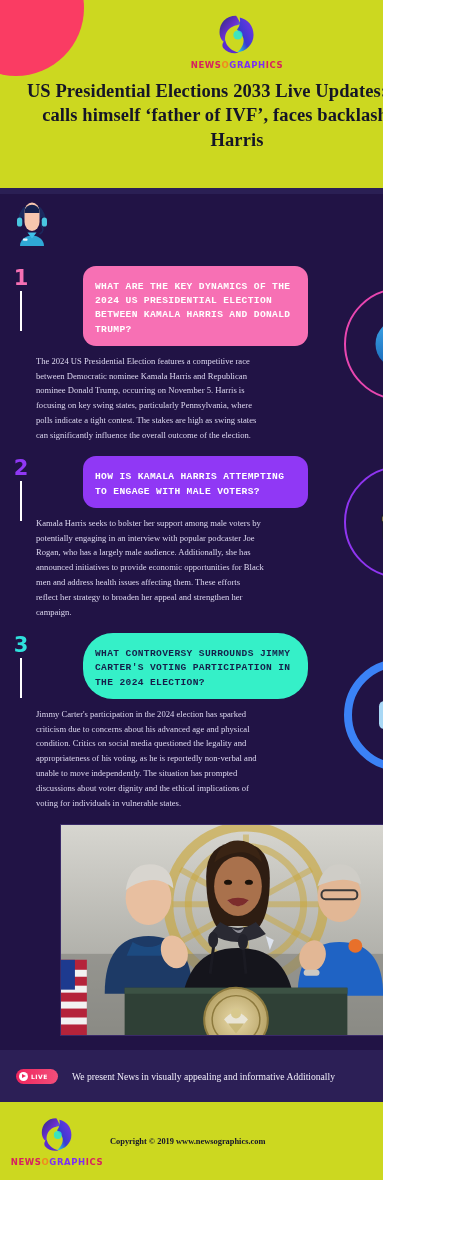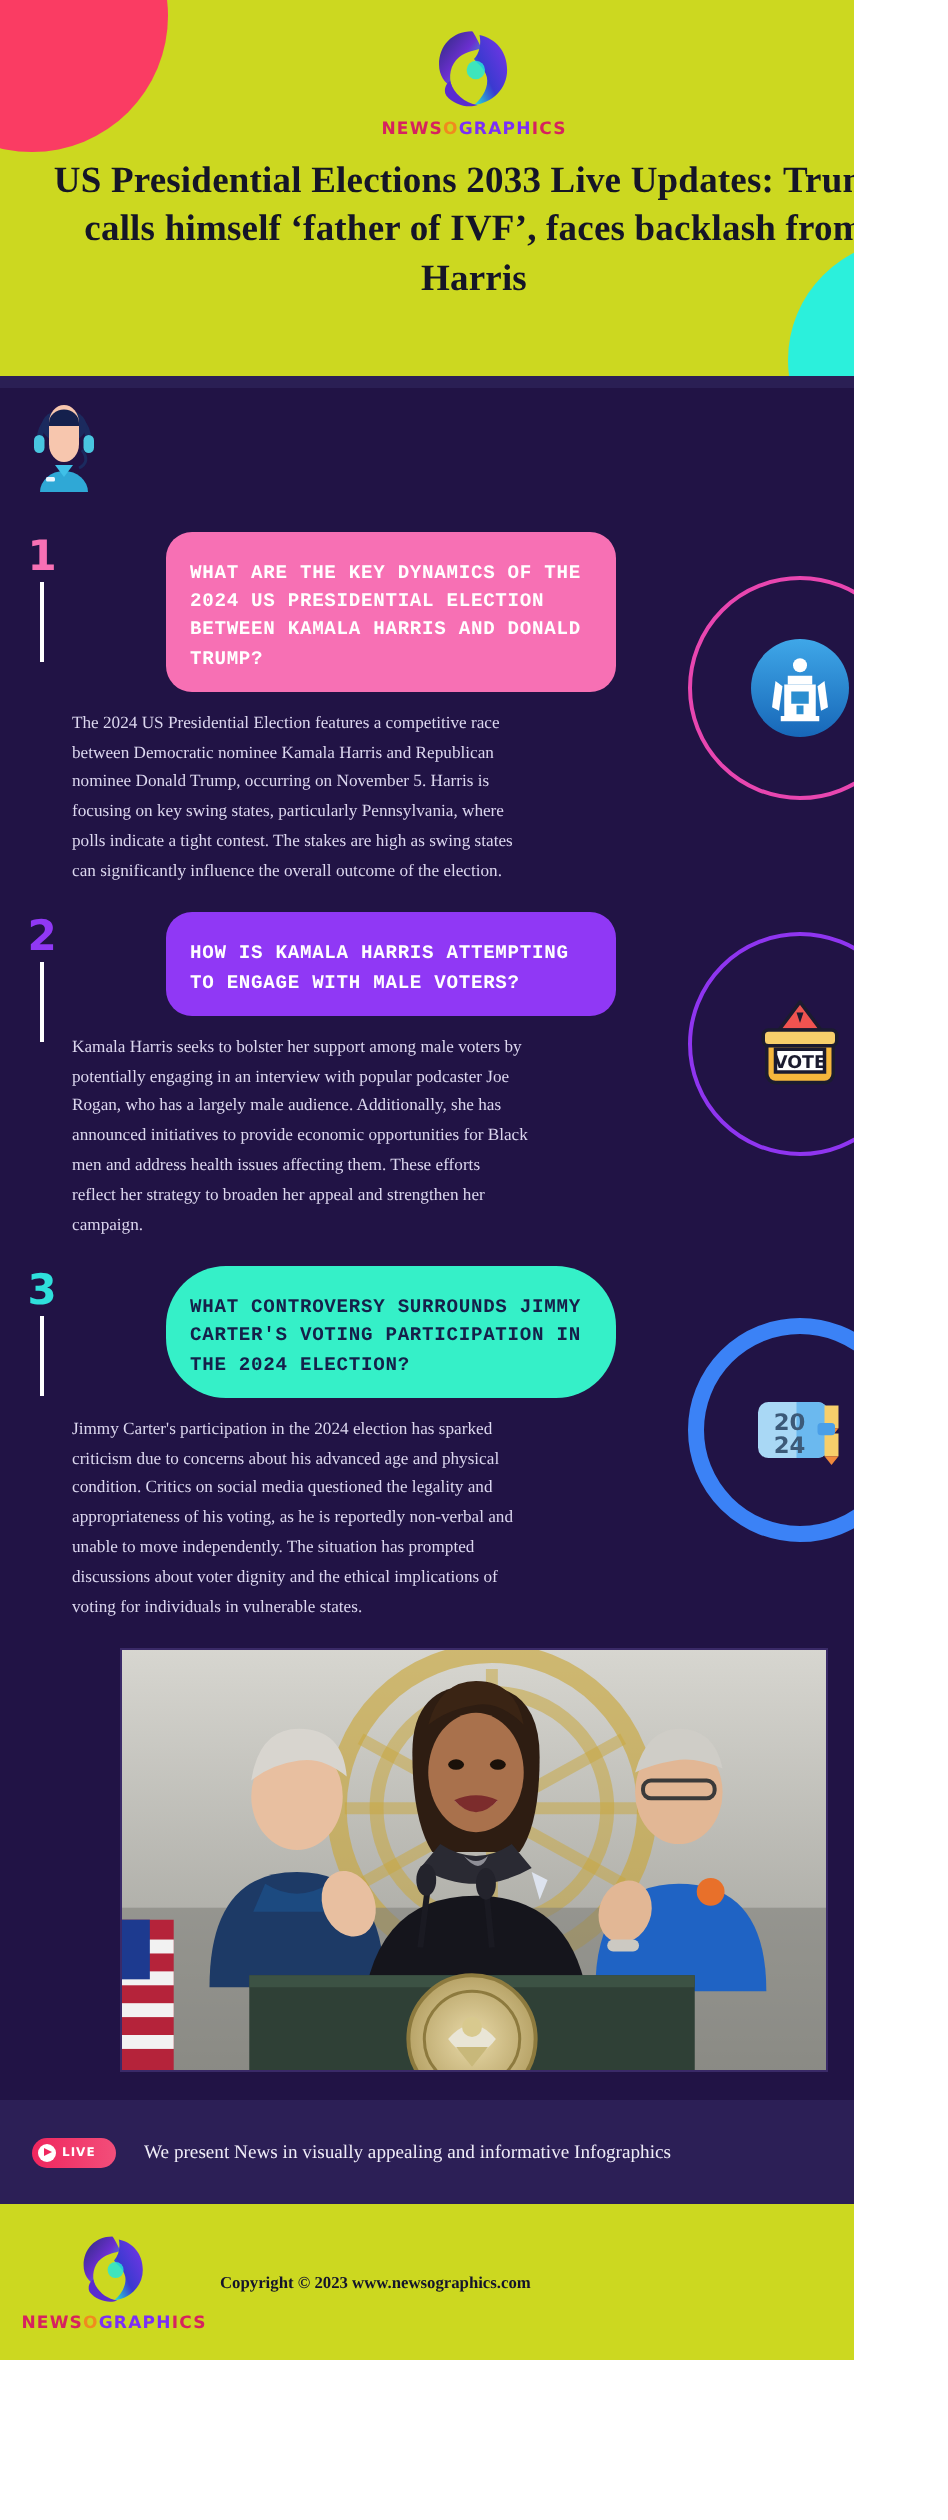--- a/index.html
+++ b/index.html
@@ -2,21 +2,21 @@
 <html><head>
 <meta charset="utf-8">
 <style>
   * { box-sizing: border-box; margin: 0; padding: 0; }
   html, body {
     width: 474px; height: 1260px;
     background: #ffffff;
     font-family: "Liberation Serif", serif;
     overflow: hidden;
   }
-  .page { position: relative; width: 427px; height: 1260px; overflow: hidden; }
+  .page { position: relative; width: 383px; height: 1260px; overflow: hidden; }
 
   
   .header {
     position: relative;
     width: 474px; height: 188px;
     background: #ccd820;
     overflow: hidden;
   }
   .deco-circle-pink {
     position: absolute; left: -52px; top: -60px;
@@ -428,31 +428,31 @@
     </div>
   </div>
 
   <div class="livebar">
     <div class="live-badge">
       <span class="live-play">
           <i></i>
         </span>
       <span class="live-label">LIVE</span>
     </div>
-    <div class="live-text">We present News in visually appealing and informative Infographics</div>
+    <div class="live-text">We present News in visually appealing and informative Additionally</div>
   </div>
 
   <div class="footer">
     <div class="footer-logo">
       <svg class="logo-mark" viewBox="0 0 100 100">
         <path d="M48 8 C26 8 12 24 12 44 C12 56 18 64 26 68 C22 58 24 44 34 36 C42 29 52 29 58 26 C52 14 50 10 48 8 Z" fill="url(#g1)"></path>
         <path d="M56 12 C74 16 86 30 86 50 C86 70 70 86 50 88 C60 80 66 68 64 58 C62 48 54 44 50 38 C56 32 58 22 56 12 Z" fill="url(#g2)"></path>
         <path d="M24 62 C28 76 40 86 54 88 C44 92 28 88 20 78 C16 72 20 64 24 62 Z" fill="#5a2bd0"></path>
         <circle cx="52" cy="50" r="10" fill="#25e8d8" opacity="0.85"></circle>
       </svg>
       <div class="logo-text"><span class="lt-a">NEWS</span><span class="lt-c">O</span><span class="lt-b">GRAPH</span><span class="lt-d">ICS</span></div>
     </div>
     <div class="footer-text">
-      <div class="footer-copy">Copyright © 2023 www.newsographics.com</div>
+      <div class="footer-copy">Copyright © 2019 www.newsographics.com</div>
     </div>
   </div>
 
 </div>
 
 </body></html>

